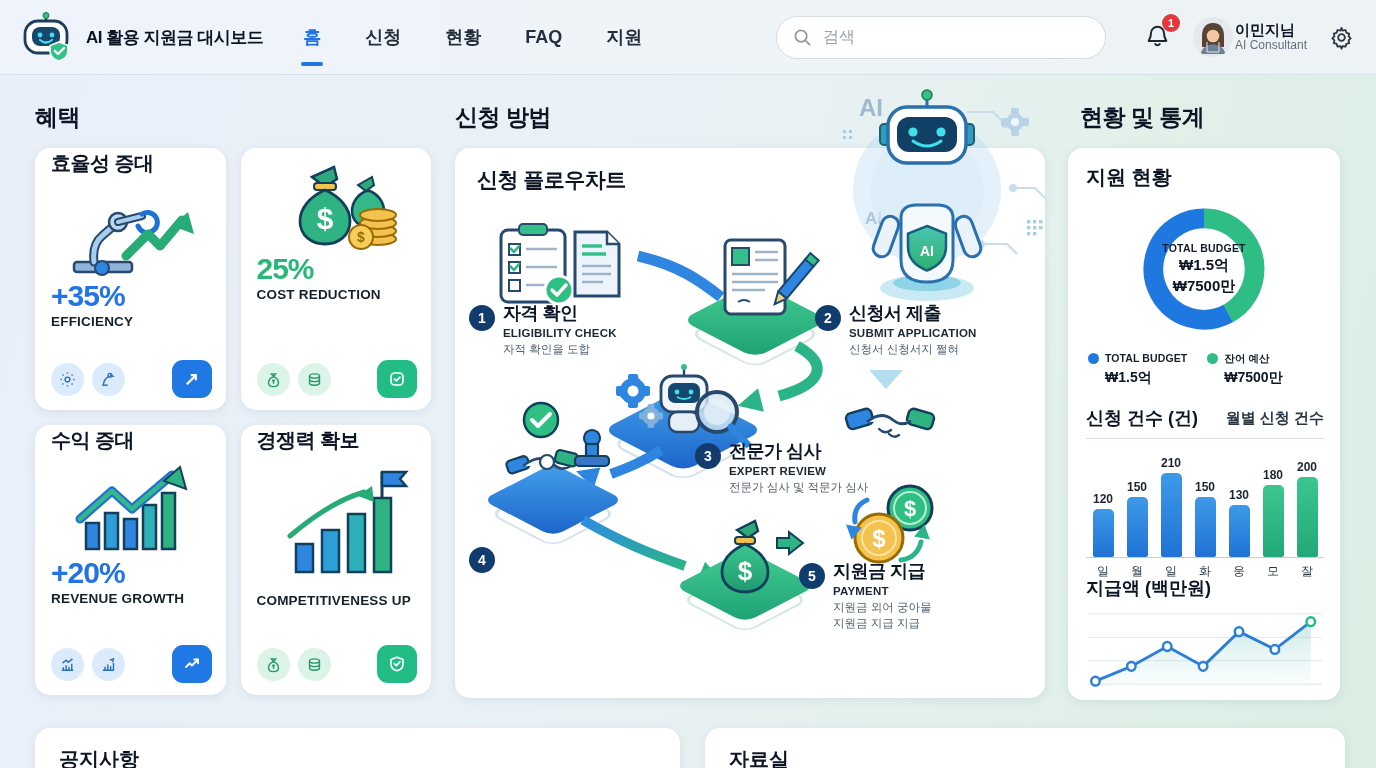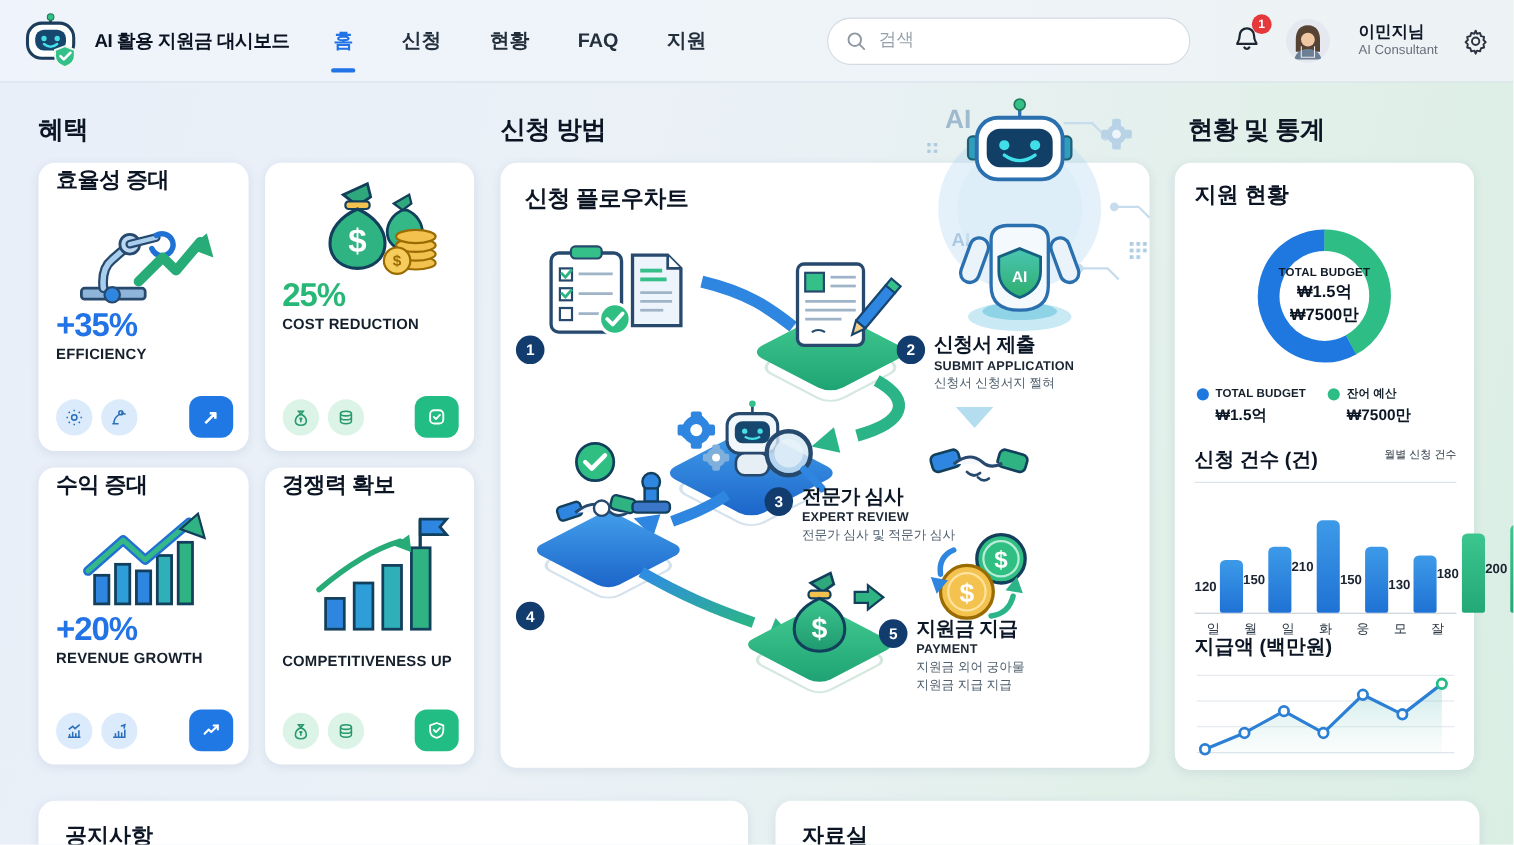--- a/index.html
+++ b/index.html
@@ -17,21 +17,21 @@
   .nav-item.active{color:#2273e6;font-weight:800}
   .nav-item.active:after{content:"";position:absolute;left:-2px;right:-2px;bottom:-17px;height:4px;border-radius:2px;background:#2273e6}
   .search{flex:0 0 330px;height:43px;background:#fff;border:1px solid #d3dae2;border-radius:22px;
     display:flex;align-items:center;padding:0 16px;box-sizing:border-box;margin-left:auto}
   .search input{border:none;outline:none;font-size:16px;color:#33404e;width:100%;background:transparent;font-family:inherit}
   .search input::placeholder{color:#97a1ac}
   .bell-wrap{position:relative;margin-left:38px;cursor:pointer}
   .bell-badge{position:absolute;top:-8px;right:-9px;min-width:18px;height:18px;border-radius:9px;background:#e5383b;
     color:#fff;font-size:11px;font-weight:700;display:flex;align-items:center;justify-content:center;padding:0 4px;box-sizing:border-box}
   .avatar{width:40px;height:40px;border-radius:50%;overflow:hidden;margin-left:22px;flex:0 0 auto;cursor:pointer;background:#e8eaf2}
-  .user-meta{margin-left:26px;line-height:1.15;white-space:nowrap}
+  .user-meta{margin-left:2px;line-height:1.15;white-space:nowrap}
   .user-name{font-size:15px;font-weight:800;color:#0d1626}
   .user-role{font-size:12px;color:#66707c}
   .gear-btn{margin-left:22px;cursor:pointer;display:flex;align-items:center}
   
   .h-section{position:absolute;font-size:23px;font-weight:800;color:#0c1524;letter-spacing:-.5px}
   
   .card{position:absolute;background:#fff;border-radius:15px;box-shadow:0 2px 10px rgba(25,60,110,.09)}
   
   .bgrid{position:absolute;left:35px;top:148px;width:396px;height:548px;display:grid;
     grid-template-columns:1fr 1fr;grid-template-rows:262px 270px;gap:15px}
@@ -66,26 +66,26 @@
   .donut-center{position:absolute;inset:0;display:flex;flex-direction:column;align-items:center;justify-content:center;text-align:center}
   .dc1{font-size:10.5px;font-weight:800;color:#121c29;letter-spacing:.2px}
   .dc2{font-size:15px;font-weight:800;color:#0b1422;margin-top:2px}
   .legend{position:absolute;left:20px;top:204px;right:8px;display:flex;gap:20px}
   .litem{line-height:1.3}
   .lrow{display:flex;align-items:center;gap:6px}
   .ldot{width:11px;height:11px;border-radius:50%}
   .llab{font-size:10.5px;font-weight:800;color:#15202b;letter-spacing:.1px}
   .lamt{font-size:14px;font-weight:800;color:#0c1726;margin-left:17px;margin-top:2px}
   .bar-block{position:absolute;left:18px;right:16px;top:258px}
-  .bb-head{display:flex;align-items:flex-start;justify-content:space-between}
+  .bb-head{display:flex;align-items:center;justify-content:space-between}
   .bb-title{font-size:18px;font-weight:800;color:#0c1524}
-  .bb-sub{font-size:10px;font-weight:400;color:#2a3642}
+  .bb-sub{font-size:15px;font-weight:700;color:#2a3642}
   .bars-row{margin-top:8px;border-top:1px solid #d9dfe6;border-bottom:1.5px solid #c6cfd8;
     display:flex;align-items:flex-end;height:120px;padding-top:4px;box-sizing:border-box}
-  .bcol{flex:1;display:flex;align-items:center;justify-content:flex-end;gap:3px}
+  .bcol{flex:1;display:flex;flex-direction:column;align-items:center;justify-content:flex-end;gap:3px}
   .bval{font-size:12px;font-weight:700;color:#1b2430}
   .bbar{width:21px;border-radius:5px 5px 2px 2px}
   .bblue{background:linear-gradient(180deg,#3d9ae8,#1f72d4)}
   .bgreen{background:linear-gradient(180deg,#3cc68f,#23a877)}
   .ticks-row{display:flex;margin-top:5px}
   .btick{flex:1;text-align:center;font-size:12px;color:#2c3947}
   .line-block{position:absolute;left:18px;right:16px;top:428px}
   .lb-title{font-size:18px;font-weight:800;color:#0c1524;margin-bottom:8px}
   .mk{fill:#fff;stroke:#2b7fd4;stroke-width:2.6}
   .mkg{stroke:#22bd84}
@@ -612,20 +612,25 @@
       <rect x="80" y="27" width="60" height="35" rx="12" fill="#123f66"></rect>
       <circle cx="96" cy="42" r="4.6" fill="#3fe0ea"></circle>
         <circle cx="124" cy="42" r="4.6" fill="#3fe0ea"></circle>
       <path d="M96,51 q14,10 28,0" stroke="#3fe0ea" stroke-width="3" fill="none" stroke-linecap="round"></path>
     </svg>
 
     <div class="flow-title">신청 플로우차트</div>
 
     <div class="step" style="left:14px;top:156px;width:180px">
       <div class="badge">1</div>
+      <div>
+        <div class="st1">자격 확인</div>
+        <div class="st2">ELIGIBILITY CHECK</div>
+        <div class="st3">자적 확인을 도합</div>
+      </div>
     </div>
     <div class="step" style="left:360px;top:156px;width:215px">
       <div class="badge">2</div>
       <div>
         <div class="st1">신청서 제출</div>
         <div class="st2">SUBMIT APPLICATION</div>
         <div class="st3">신청서 신청서지 쩔혀</div>
       </div>
     </div>
     <div class="step" style="left:240px;top:294px;width:230px">

